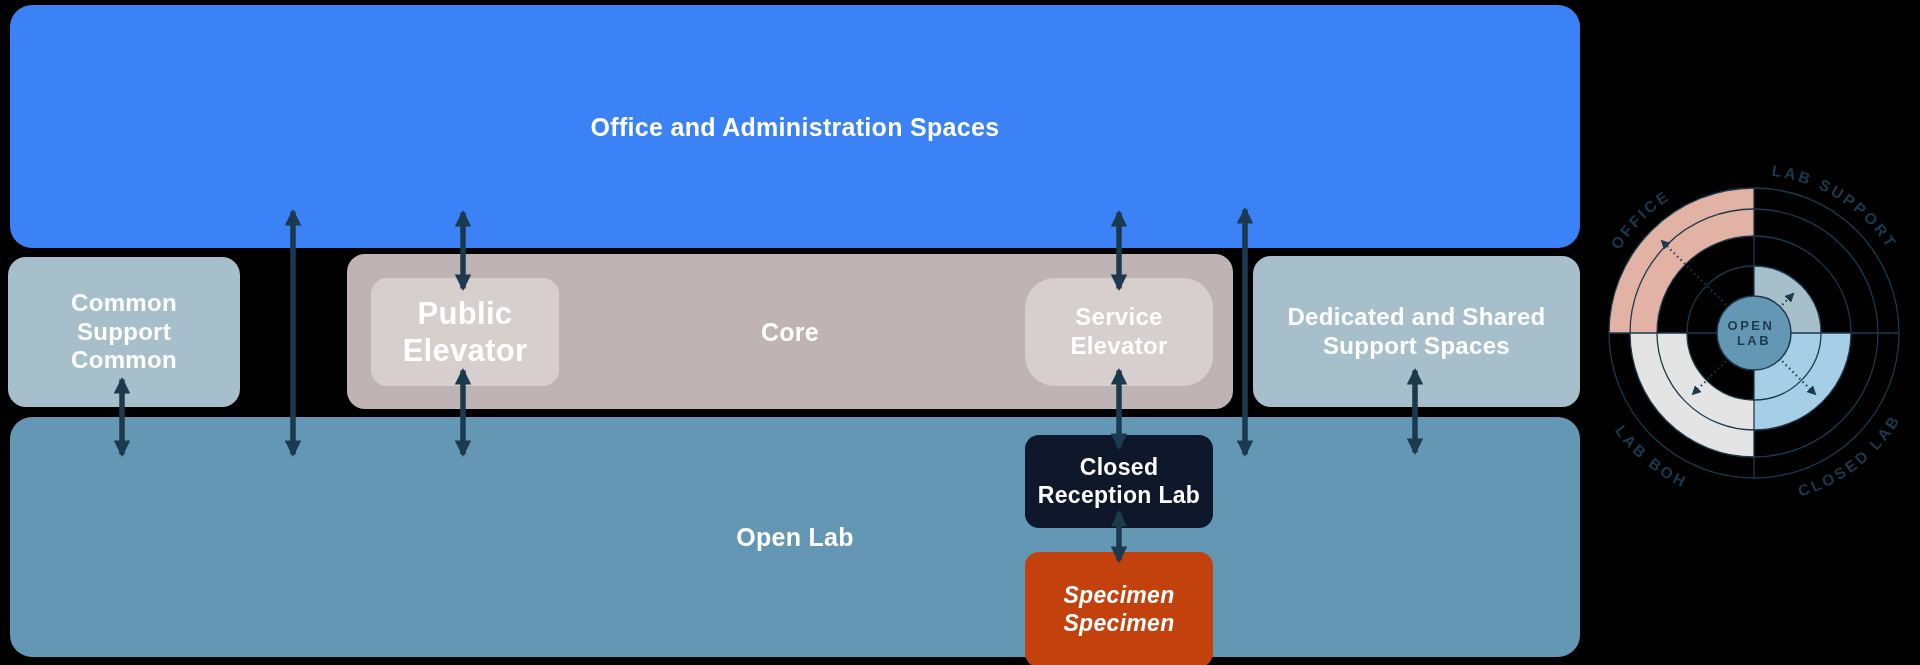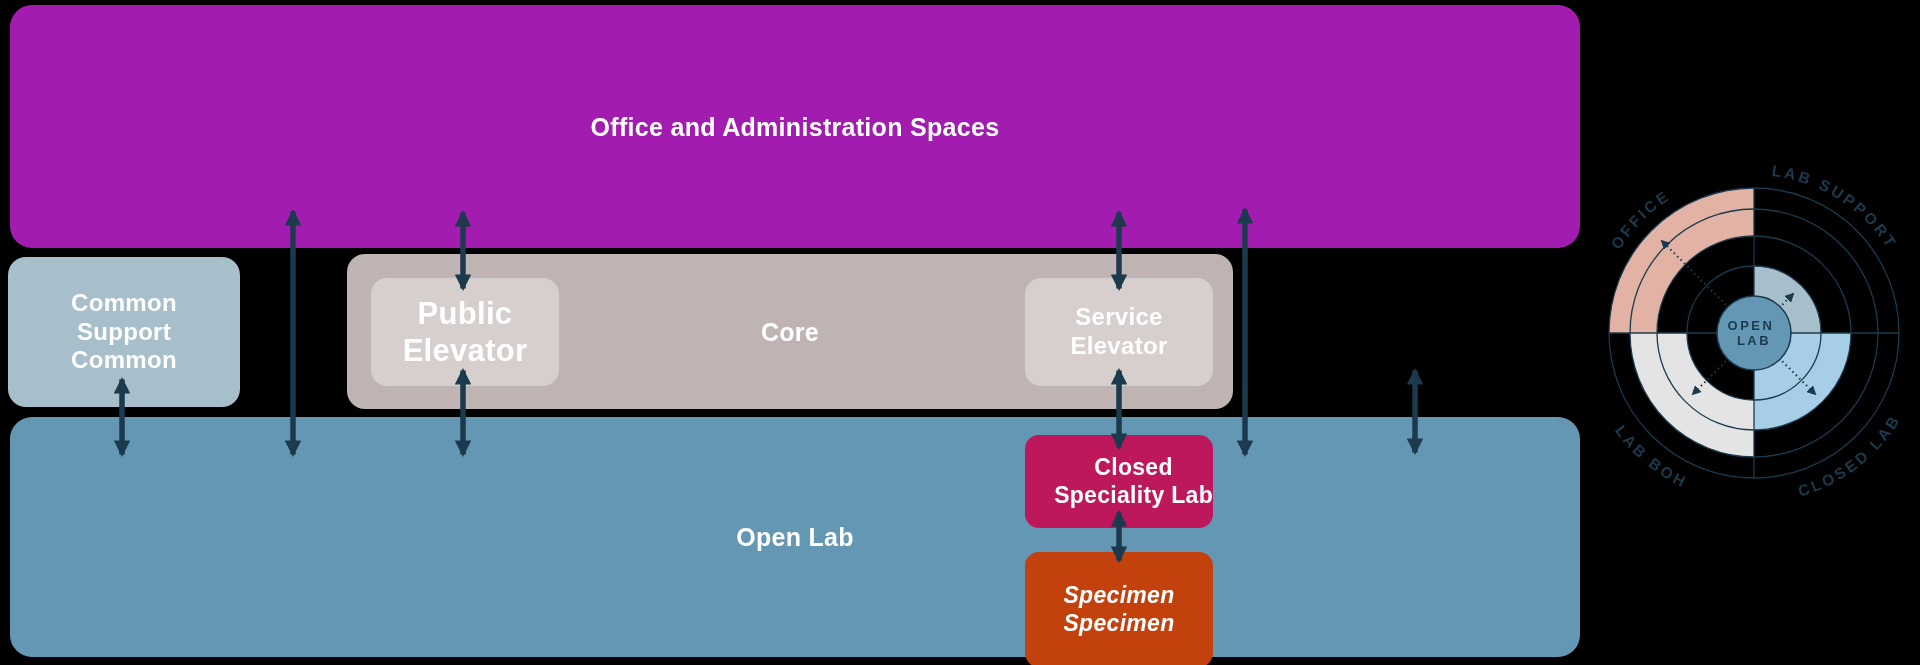--- a/index.html
+++ b/index.html
@@ -7,28 +7,28 @@
     position:relative;width:1920px;height:665px;background:#000;
     overflow:hidden;
     font-family:"Liberation Sans","DejaVu Sans",sans-serif;
   }
   .block{
     position:absolute;display:flex;align-items:center;justify-content:center;
     text-align:center;color:#fff;font-weight:600;letter-spacing:.3px;
   }
   .block .lbl{line-height:1.2;}
   .block .lbl span{display:block;}
-  .b-office      {left:10px;  top:5px;   width:1570px;height:243px;border-radius:22px;background:#a21caf;font-size:25px;}
+  .b-office      {left:10px;  top:5px;   width:1570px;height:243px;border-radius:22px;background:#3b82f6;font-size:25px;}
   .b-common      {left:8px;   top:257px; width:232px; height:150px;border-radius:18px;background:#a7bfcb;font-size:24px;text-align:center;}
   .b-core        {left:347px; top:254px; width:886px; height:155px;border-radius:18px;background:#c0b3b3;font-size:25px;}
   .b-pub-elev    {left:371px; top:278px; width:188px; height:108px;border-radius:16px;background:#d6cfce;font-size:31px;}
-  .b-svc-elev    {left:1025px;top:278px; width:188px; height:108px;border-radius:16px;background:#d6cfce;font-size:24px;}
+  .b-svc-elev    {left:1025px;top:278px; width:188px; height:108px;border-radius:30px;background:#d6cfce;font-size:24px;}
   .b-dedicated   {left:1253px;top:256px; width:327px; height:151px;border-radius:18px;background:#a7bfcb;font-size:24px;}
   .b-openlab     {left:10px;  top:417px; width:1570px;height:240px;border-radius:22px;background:#6497b3;font-size:25px;}
-  .b-closed      {left:1025px;top:435px; width:188px; height:93px; border-radius:14px;background:#be185d;font-size:23px;justify-content:flex-end;}
+  .b-closed      {left:1025px;top:435px; width:188px; height:93px; border-radius:14px;background:#0f172a;font-size:23px;}
   .b-specimen    {left:1025px;top:552px; width:188px; height:115px; border-radius:14px;background:#c2410c;font-size:23px;font-style:italic;}
   svg.overlay{position:absolute;left:0;top:0;pointer-events:none;}
   svg.radial{position:absolute;left:1574px;top:143px;overflow:visible;}
   .ring{fill:none;stroke:#1b3a4d;stroke-width:1.3;}
   .cross{stroke:#1b3a4d;stroke-width:1.3;}
   .dotline{stroke:#1b3a4d;stroke-width:2.2;fill:none;stroke-dasharray:1.4 3.4;}
   .arrowline{stroke:#1b3a4d;stroke-width:5.5;}
   .arc-label{fill:#1b3a4d;font-size:15.5px;font-weight:700;letter-spacing:3px;}
   .center-label{fill:#1b3a4d;font-size:13px;font-weight:600;letter-spacing:2.5px;text-anchor:middle;}
 </style>
@@ -60,29 +60,35 @@
     </div>
   </div>
 
   <div class="block b-svc-elev">
     <div class="lbl">
       <span>Service</span>
       <span>Elevator</span>
     </div>
   </div>
 
+  <div class="block b-dedicated">
+    <div class="lbl">
+      <span>Dedicated and Shared</span>
+      <span>Support Spaces</span>
+    </div>
+  </div>
 
   <div class="block b-openlab">
     <div class="lbl">Open Lab</div>
   </div>
 
   <div class="block b-closed">
     <div class="lbl">
       <span>Closed</span>
-      <span>Speciality Lab</span>
+      <span>Reception Lab</span>
     </div>
   </div>
 
   <div class="block b-specimen">
     <div class="lbl">
       <span>Specimen</span>
       <span>Specimen</span>
     </div>
   </div>
 

